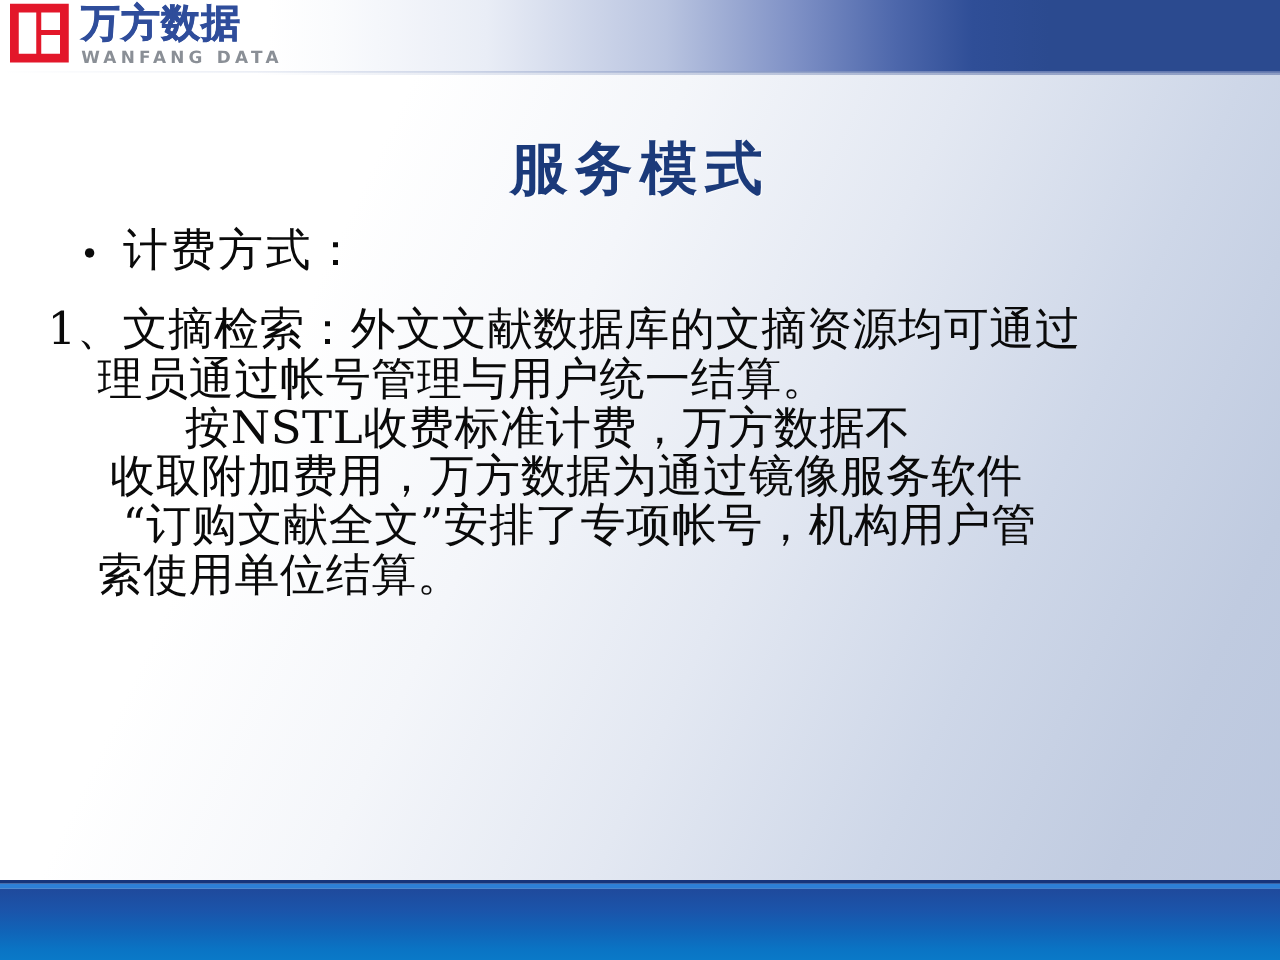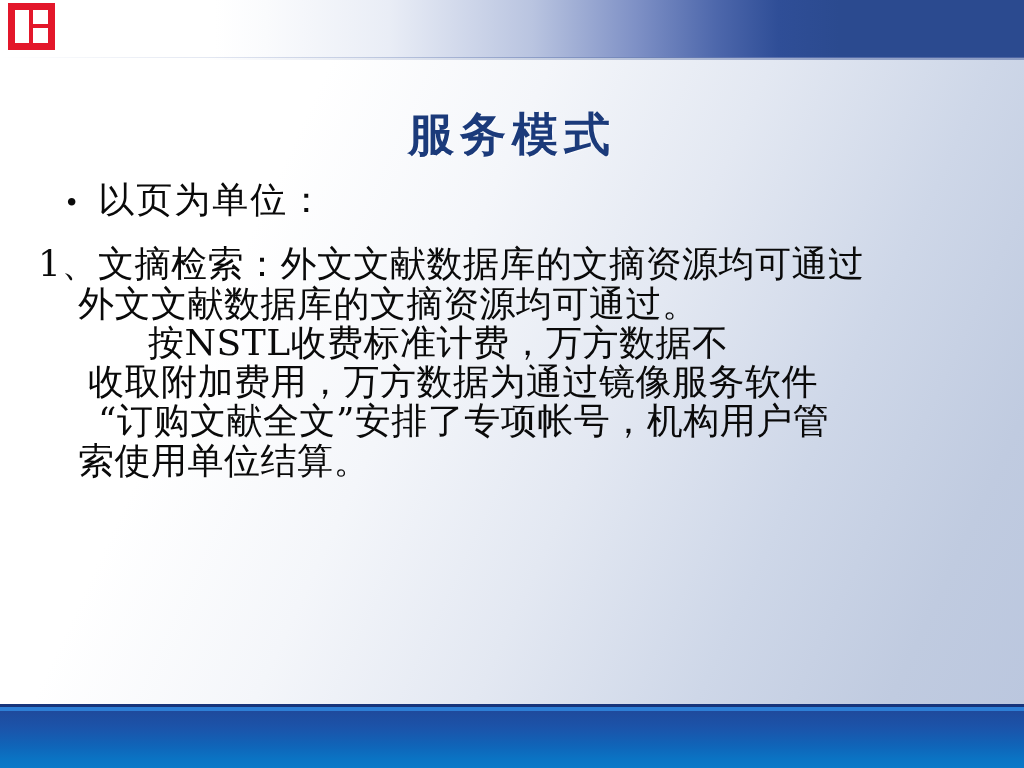--- a/index.html
+++ b/index.html
@@ -245,32 +245,36 @@
 
   <div id="header-band"></div>
   <div id="header-rule"></div>
 
   <div id="logo">
     <div id="logo-mark">
       <span class="m-left"></span>
       <span class="m-rt"></span>
       <span class="m-rb"></span>
     </div>
+    <div id="logo-words">
+      <span id="logo-cn">万方数据</span>
+      <span id="logo-en">WANFANG DATA</span>
+    </div>
   </div>
 
   <div id="slide-title">服务模式</div>
 
   <div id="body-text">
     <div class="bullet-row">
       <span class="bullet-dot">•</span>
-      <span>以页为单位：</span>
+      <span>计费方式：</span>
     </div>
     <div id="lines-host">
         <div class="line lv1">1、文摘检索：外文文献数据库的文摘资源均可通过</div>
-        <div class="line lv2">外文文献数据库的文摘资源均可通过。</div>
+        <div class="line lv2">理员通过帐号管理与用户统一结算。</div>
         <div class="line lv-deep">按NSTL收费标准计费，万方数据不</div>
         <div class="line lv-quote">收取附加费用，万方数据为通过镜像服务软件</div>
         <div class="line lv-mid">“订购文献全文”安排了专项帐号，机构用户管</div>
         <div class="line lv2">索使用单位结算。</div>
       </div>
   </div>
 
   <div id="footer-dark-rule"></div>
   <div id="footer-bright-rule"></div>
   <div id="footer-panel"></div>

